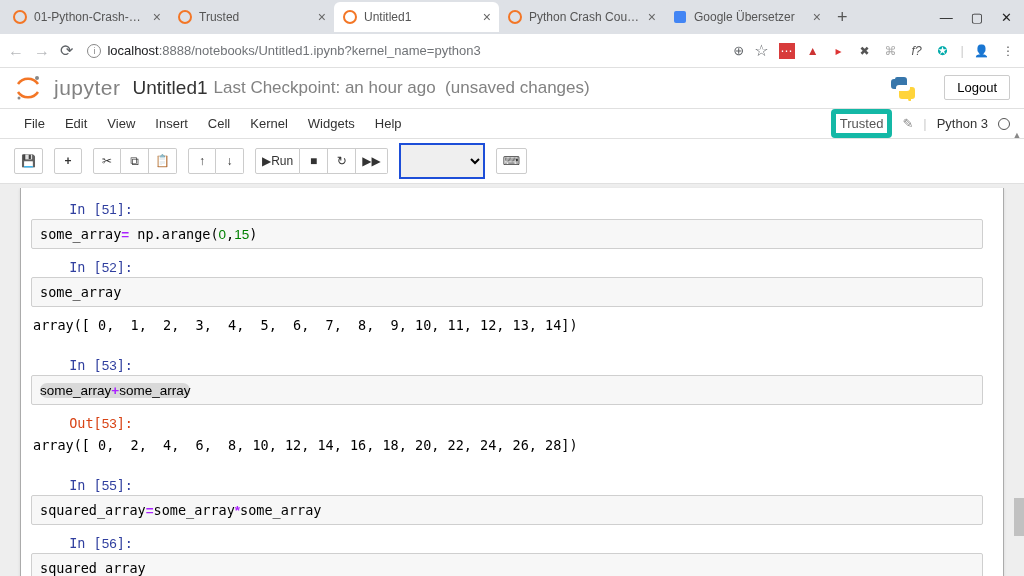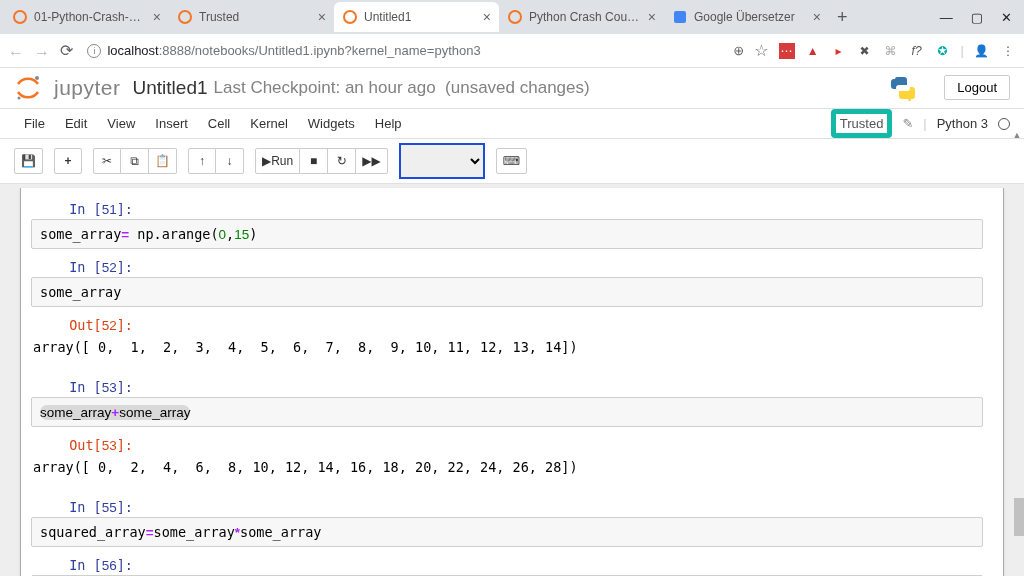--- a/index.html
+++ b/index.html
@@ -233,21 +233,20 @@
         </div>
   </div>
 
   <div class="cell">
     <div class="prompt in-prompt">In [<span>52</span>]:</div>
     <div class="cell-body">
           <div class="input-area">some_array</div>
         </div>
   </div>
   <div class="cell">
-    <div class="prompt out-prompt">Out[<span>52</span>]:</div>
     <div class="cell-body">
           <div class="output-area">array([ 0,  1,  2,  3,  4,  5,  6,  7,  8,  9, 10, 11, 12, 13, 14])</div>
         </div>
   </div>
 
   <div style="height:10px"></div>
 
   <div class="cell">
     <div class="prompt in-prompt">In [<span>53</span>]:</div>
     <div class="cell-body">

